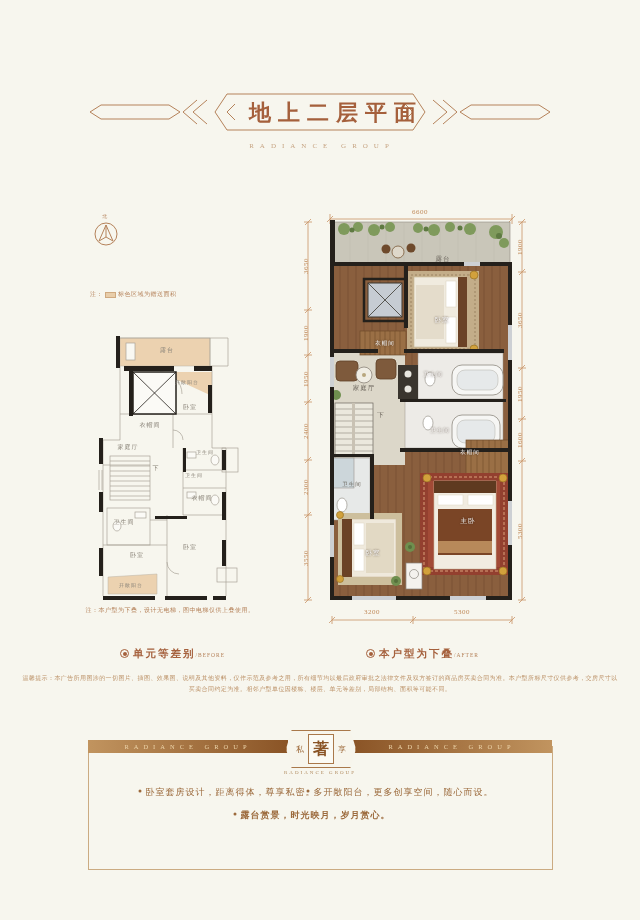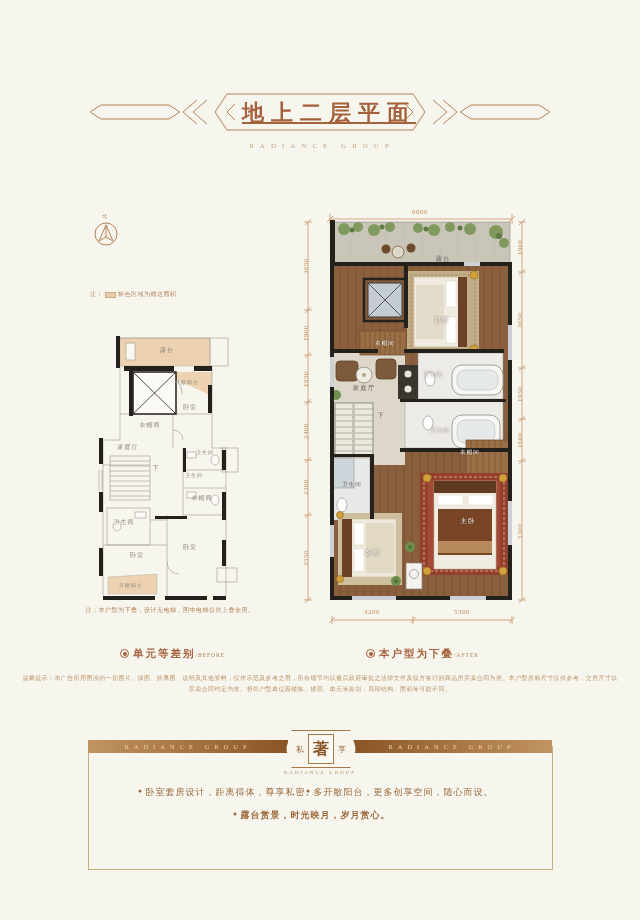--- a/index.html
+++ b/index.html
@@ -53,21 +53,21 @@
     <path d="M375,22 L386,15 H454 L465,22 L454,29 H386 Z"></path>
     <path d="M112,10 L98,22 L112,34"></path>
       <path d="M122,10 L108,22 L122,34"></path>
     <path d="M348,10 L362,22 L348,34"></path>
       <path d="M358,10 L372,22 L358,34"></path>
     <path d="M130,22 L142,4 H328 L340,22 L328,40 H142 Z"></path>
     <path d="M150,14 L142,22 L150,30"></path>
       <path d="M320,14 L328,22 L320,30"></path>
   </g>
 </svg>
-<span class="abs title ctr" style="left:329px;top:113px;text-decoration:underline;">地上二层平面</span>
+<span class="abs title ctr" style="left:336px;top:113px;">地上二层平面</span>
 <span class="abs brandline ctr" style="left:322px;top:146px;">RADIANCE GROUP</span>
 
 <span class="abs tinynote ctr" style="left:105px;top:216px;font-size:5px;">北</span>
 <svg class="abs" style="left:92px;top:220px;" width="28" height="28" viewBox="0 0 28 28">
   <circle cx="14" cy="14" r="11" stroke="#b5825a" stroke-width="1" fill="none"></circle>
   <g stroke="#b5825a" stroke-width="1" fill="none">
     <path d="M14,5 L7,21 L14,17 L21,21 Z"></path>
     <path d="M14,5 L14,17"></path>
   </g>
 </svg>

